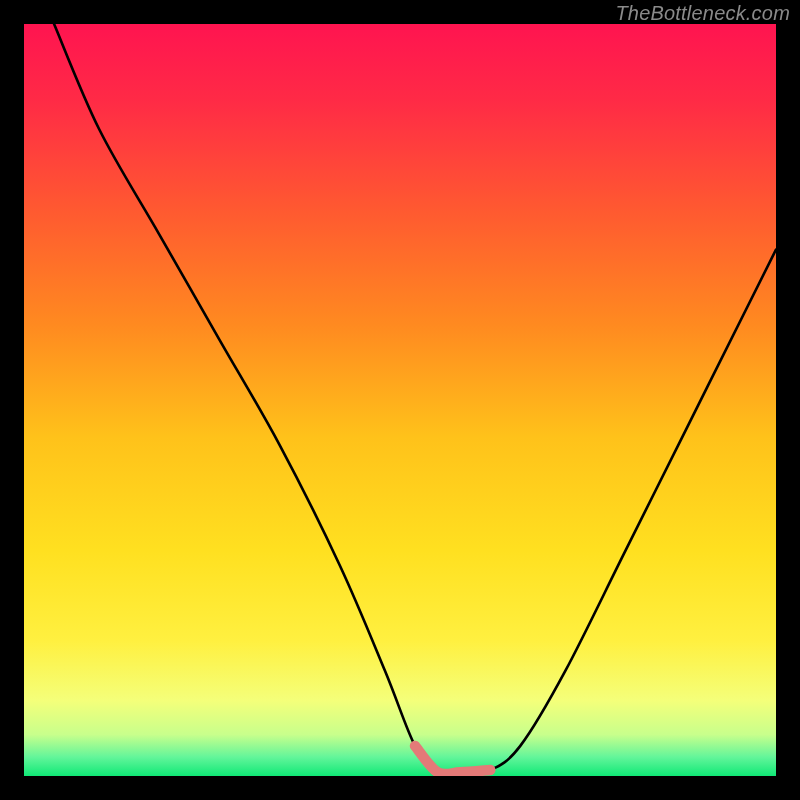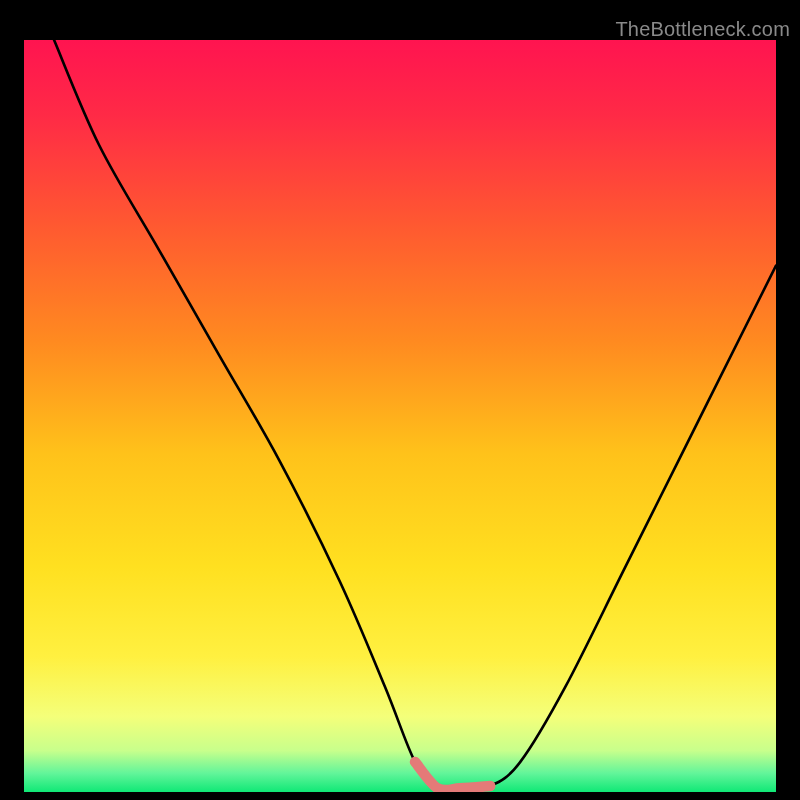--- a/index.html
+++ b/index.html
@@ -6,24 +6,25 @@
     margin: 0;
     padding: 0;
     width: 800px;
     height: 800px;
     background: #000;
     overflow: hidden;
   }
   .frame {
     position: absolute;
     left: 0;
-    top: 16px;
+    top: 0;
     width: 800px;
     height: 640px;
     background: #000;
+    font-style: italic;
   }
   .plot-area {
     position: absolute;
     left: 24px;
     top: 24px;
     width: 752px;
     height: 752px;
     overflow: hidden;
   }
   .gradient {

